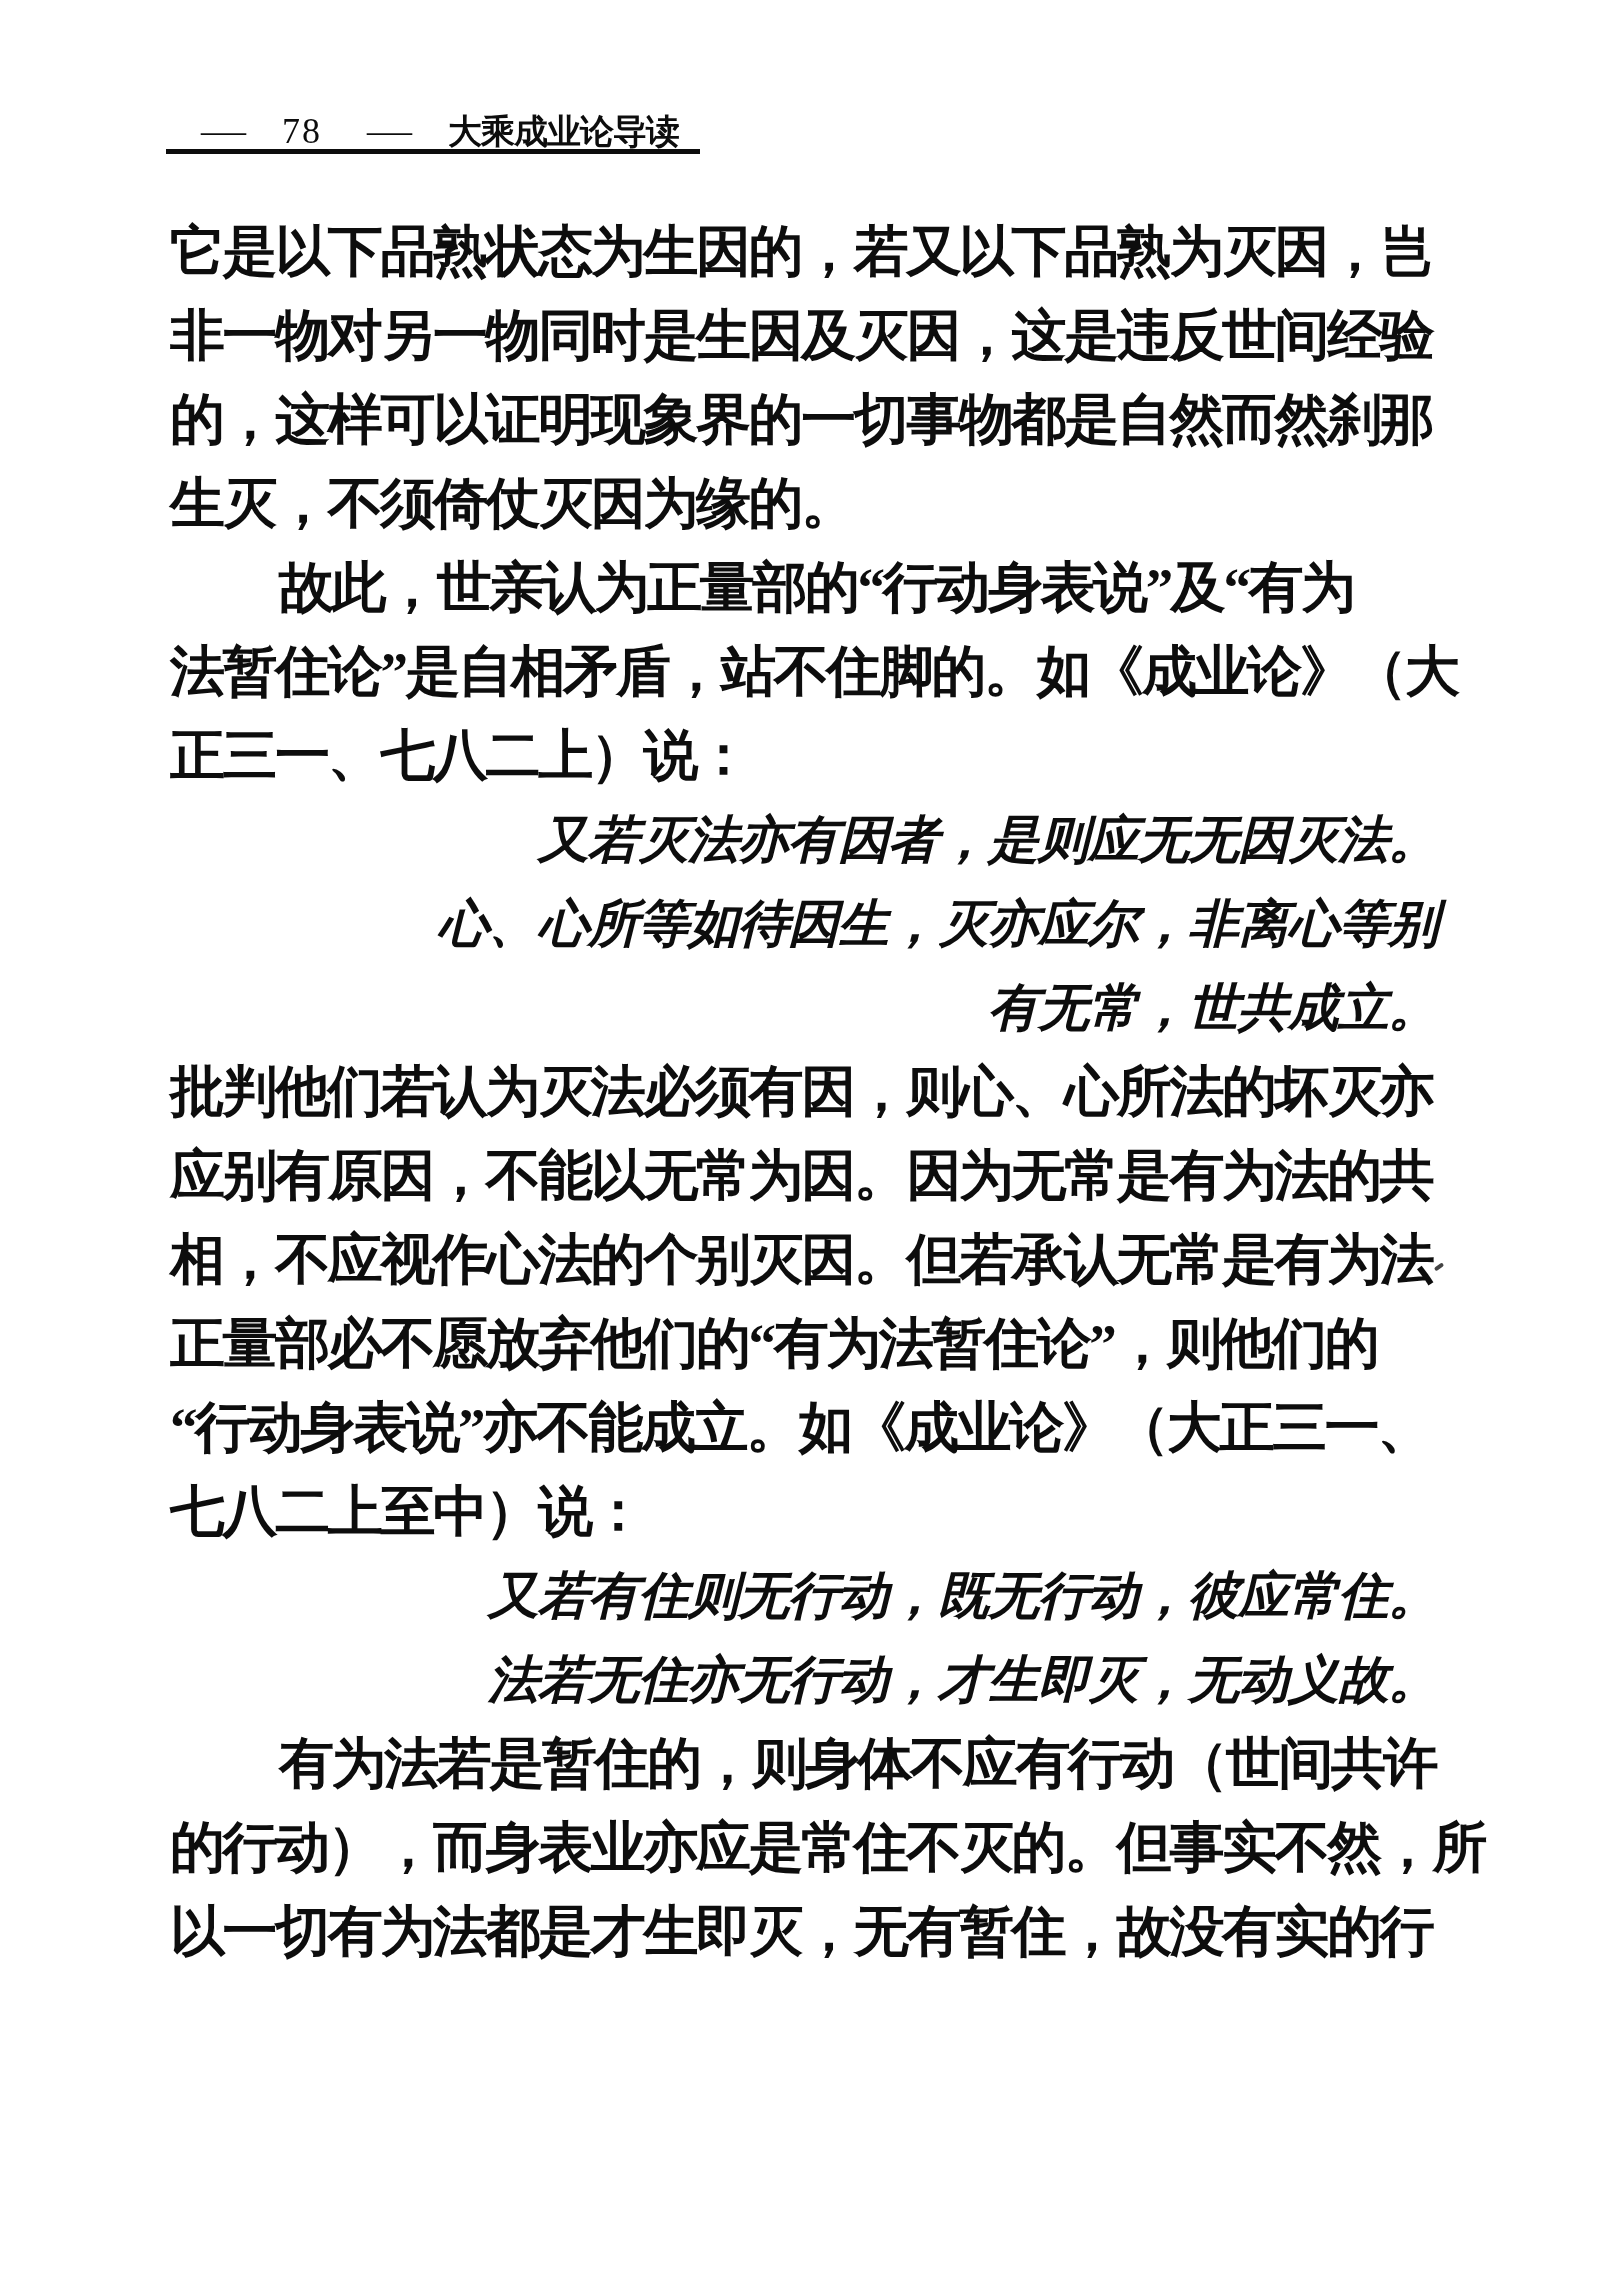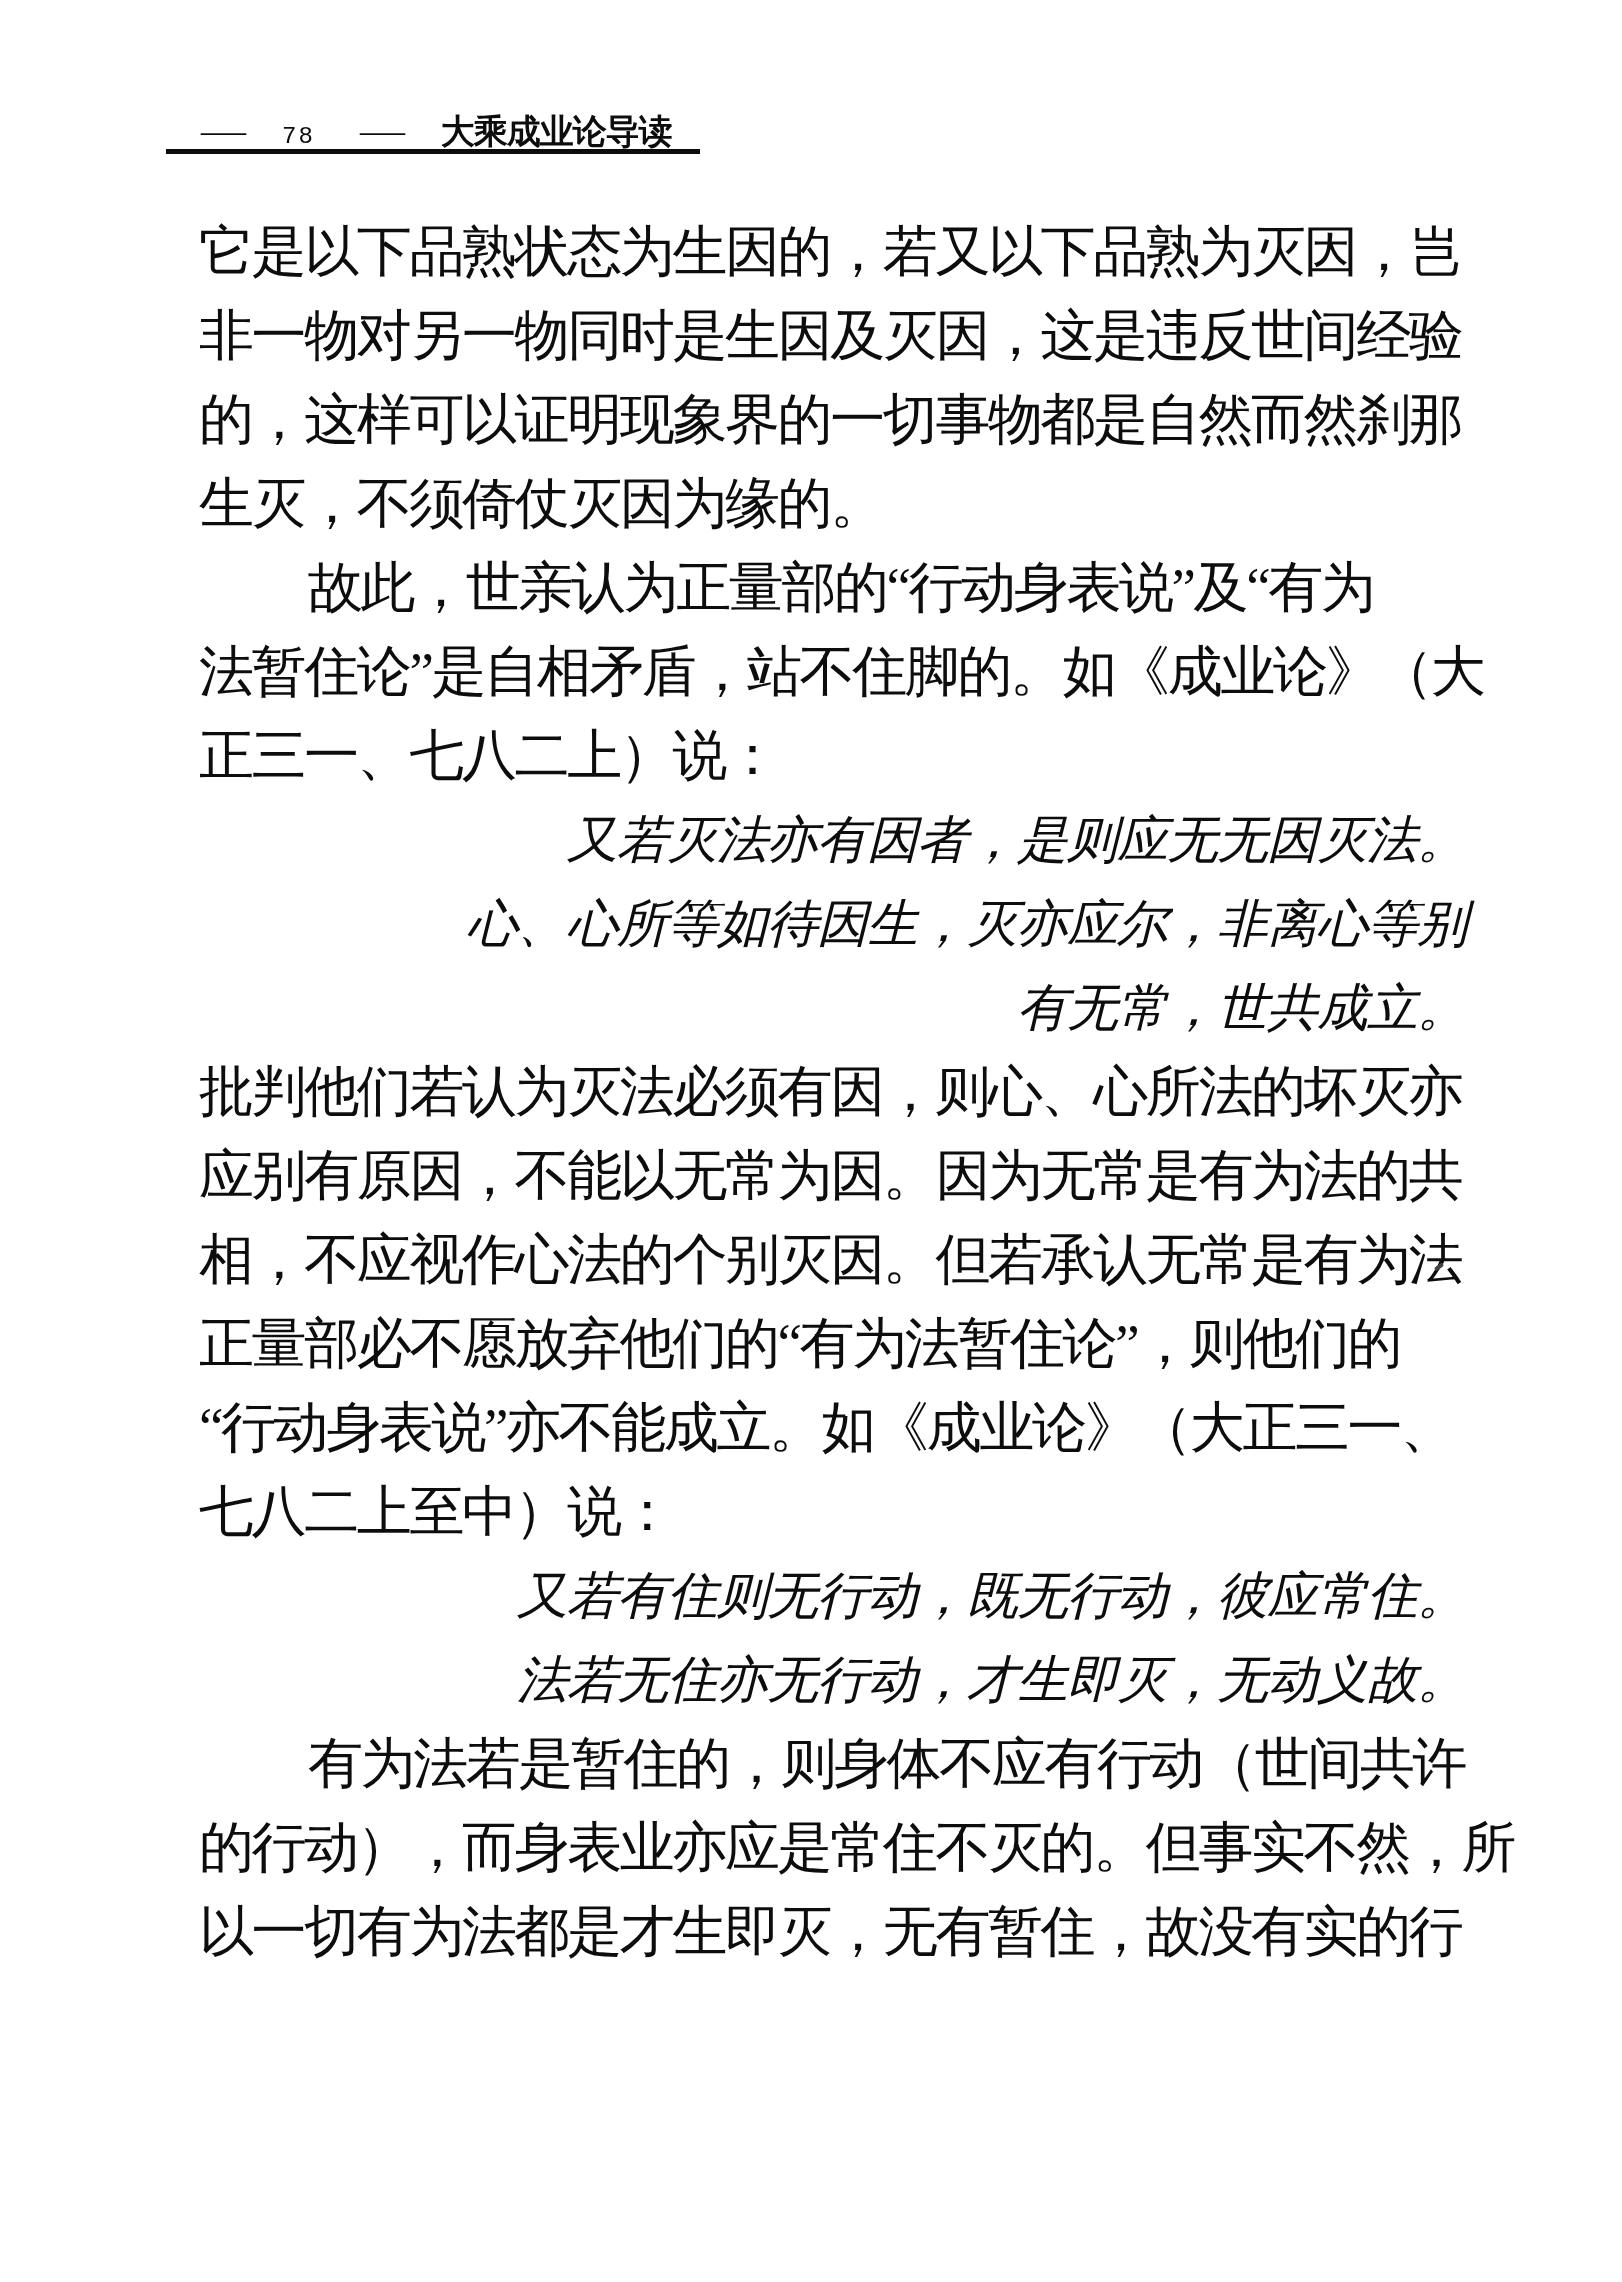--- a/index.html
+++ b/index.html
@@ -19,38 +19,39 @@
     position: absolute;
     left: 201px;
     top: 109px;
     display: flex;
     align-items: baseline;
     gap: 45px;
     font-size: 36px;
     white-space: nowrap;
   }
   .hdash { display: inline-block; transform: scaleX(1.25); transform-origin: left center; }
-  .hnum  { font-size: 24px; letter-spacing: 2px; font-family: Liberation Mono, monospace; }
+  .hnum  { font-size: 36px; letter-spacing: 2px; }
   .htitle{ font-weight: bold; font-size: 34px; letter-spacing: -1px; }
 
   .header-rule {
     position: absolute;
     left: 166px;
     top: 149px;
     width: 534px;
     height: 4.9px;
     background: #0d0d0d;
   }
 
   
   .text-body {
     position: absolute;
-    left: 199px;
+    left: 170px;
     top: 210px;
     width: 1268px;
+    font-weight: bold;
   }
   .line {
     height: 84px;
     line-height: 84px;
     font-size: 55px;
     letter-spacing: -2.4px;
     white-space: nowrap;
   }
   .line.quote {
     font-size: 51px;

